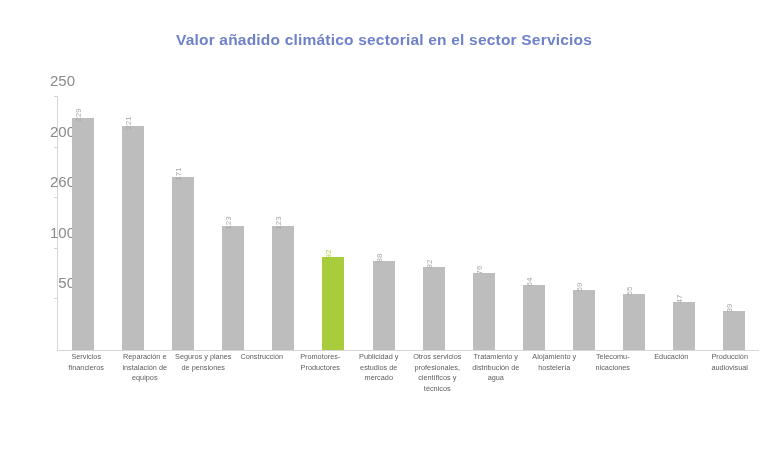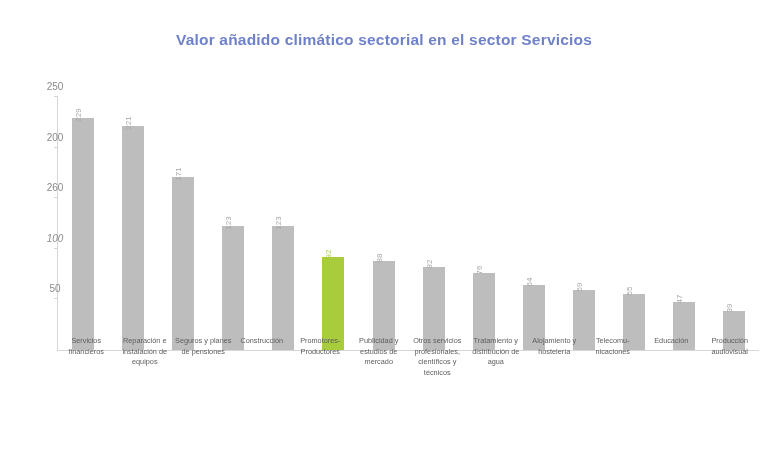--- a/index.html
+++ b/index.html
@@ -43,22 +43,22 @@
     height: 254px;
     border-left: 1px solid #d6d6d6;
     border-bottom: 1px solid #d6d6d6;
   }
 
   
   .y-tick {
     position: absolute;
     right: 684px;
     width: 40px;
-    text-align: center;
-    font-size: 10px;
+    text-align: right;
+    font-size: 15px;
     color: #8a8a8a;
     transform: translateY(-50%);
   }
 
   .y-tick-mark {
     position: absolute;
     left: -4px;
     width: 4px;
     height: 1px;
     background: #d6d6d6;
@@ -102,21 +102,21 @@
     font-size: 8px;
     color: #a8a8a8;
     white-space: nowrap;
   }
   .bar.highlight .bar-value { color: #a8cc3c; }
 
   
   #categories {
     position: absolute;
     left: 57px;
-    top: 336px;
+    top: 352px;
     width: 702px;
     display: flex;
     justify-content: space-around;
     align-items: flex-start;
   }
 
   .cat-slot {
     flex: 1 1 0;
     text-align: center;
     font-size: 7.3px;
@@ -133,21 +133,21 @@
   <div id="chart-title">Valor añadido climático sectorial en el sector Servicios</div>
 
   <div id="plot-area">
     <div id="y-ticks">
         <div class="y-tick" style="bottom: 100%;">250</div>
         <div class="y-tick-mark" style="bottom: 100%;"></div>
         <div class="y-tick" style="bottom: 80%;">200</div>
         <div class="y-tick-mark" style="bottom: 80%;"></div>
         <div class="y-tick" style="bottom: 60%;">260</div>
         <div class="y-tick-mark" style="bottom: 60%;"></div>
-        <div class="y-tick" style="bottom: 40%; font-style: italic;">100</div>
+        <div class="y-tick" style="bottom: 40%;">100</div>
         <div class="y-tick-mark" style="bottom: 40%;"></div>
         <div class="y-tick" style="bottom: 20%;">50</div>
         <div class="y-tick-mark" style="bottom: 20%;"></div>
       </div>
     <div id="bars">
         <div class="bar-slot">
           <div class="bar" style="height: 91.6%;">
             <div class="bar-value">229</div>
           </div>
         </div>

